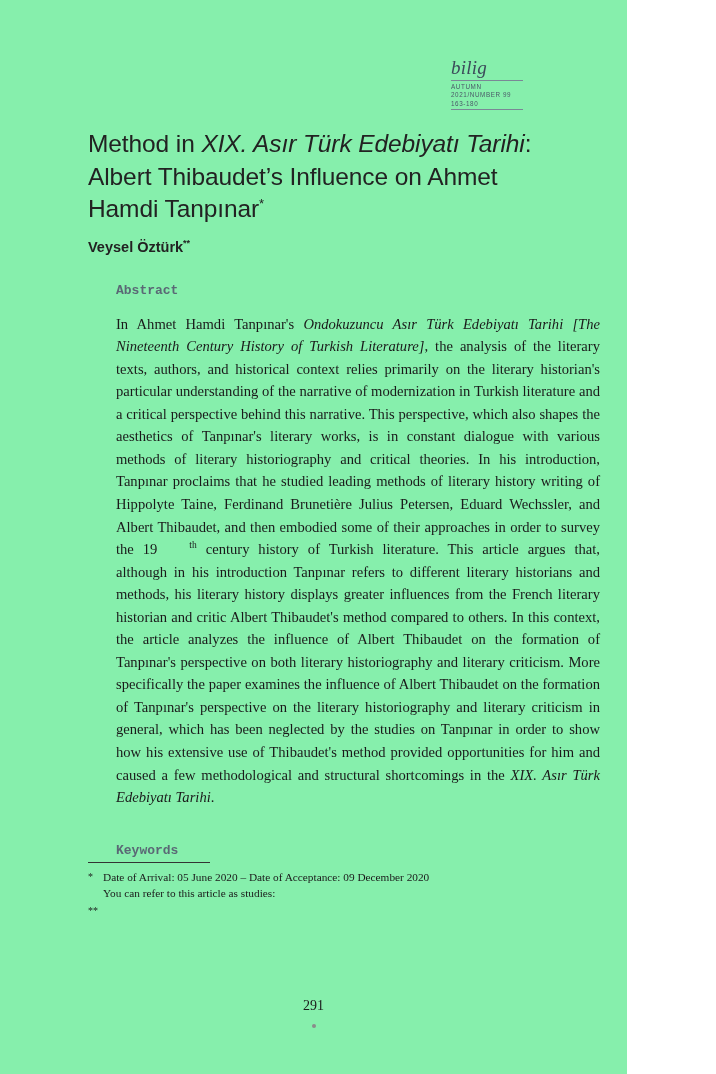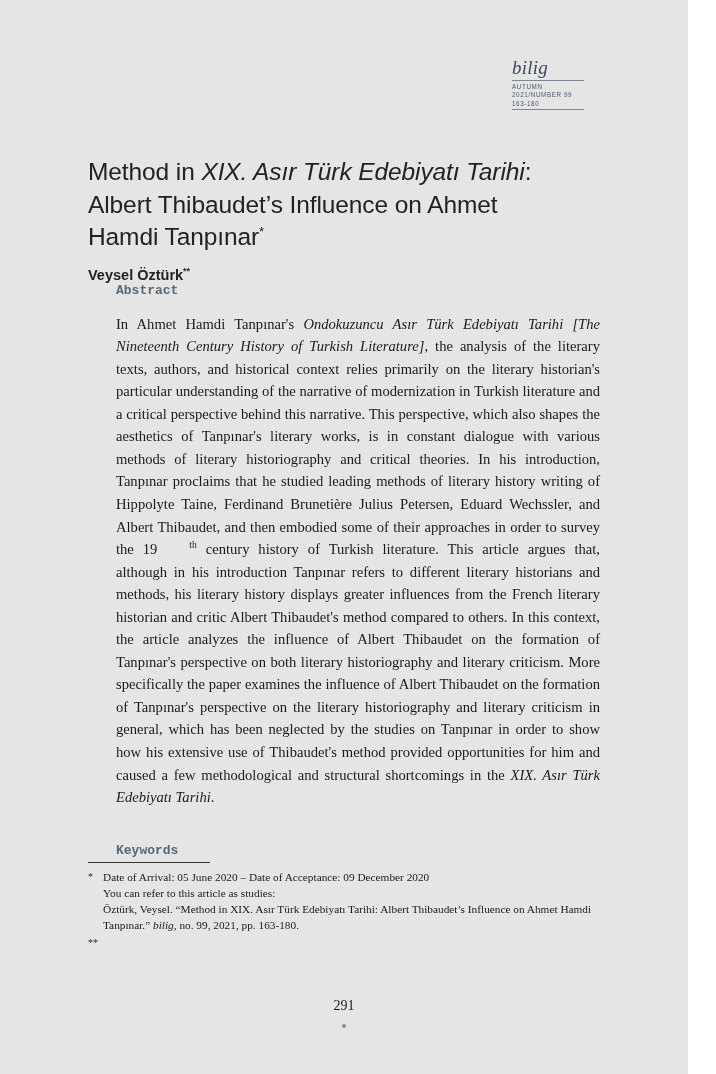--- a/index.html
+++ b/index.html
@@ -11,23 +11,23 @@
     width: 716px;
     height: 1074px;
     position: relative;
     font-family: "Liberation Serif", serif;
     color: #1a1a1a;
     overflow: hidden;
   }
   .page {
     position: absolute;
     left: 0; top: 0;
-    width: 688px;
+    width: 627px;
     height: 1074px;
-    background: #e5e5e5;
+    background: #86efac;
   }
 
   
   .journal-header {
     position: absolute;
     right: 56px;
     top: 58px;
     text-align: left;
     width: 120px;
   }
@@ -51,21 +51,20 @@
     line-height: 1.35;
     width: 72px;
   }
 
   
   .title-block {
     position: absolute;
     left: 88px;
     top: 128px;
     width: 520px;
-    margin-top: 28px;
   }
   .title {
     font-family: "Liberation Sans", sans-serif;
     font-weight: 400;
     font-size: 24.5px;
     line-height: 1.33;
     color: #222;
     letter-spacing: -0.1px;
     margin: 0;
   }
@@ -209,21 +208,20 @@
   </div>
 
   <div class="footnotes">
     <div class="fn-rule"></div>
 
     <div class="fn-row">
       <div class="fn-mark">*</div>
       <div class="fn-body">
         <div>Date of Arrival: 05 June 2020 – Date of Acceptance: 09 December 2020</div>
         <div>You can refer to this article as studies:</div>
-        <div><span>Öztürk, Veysel. “Method in XIX. Asır Türk Edebiyatı Tarihi: Albert Thibaudet’s Influence on Ahmet Hamdi Tanpınar.” </span><i>bilig</i><span>, no. 99, 2021, pp. 163-180.</span></div>
       </div>
     </div>
 
     <div class="fn-gap"></div>
 
     <div class="fn-row">
       <div class="fn-mark">**</div>
       <div class="fn-body">
       </div>
     </div>

